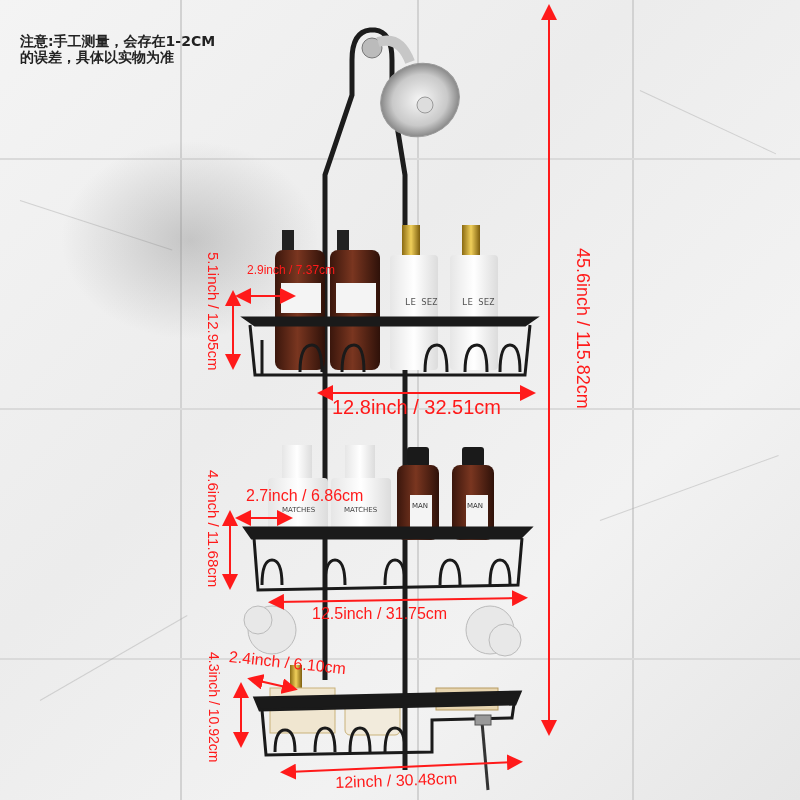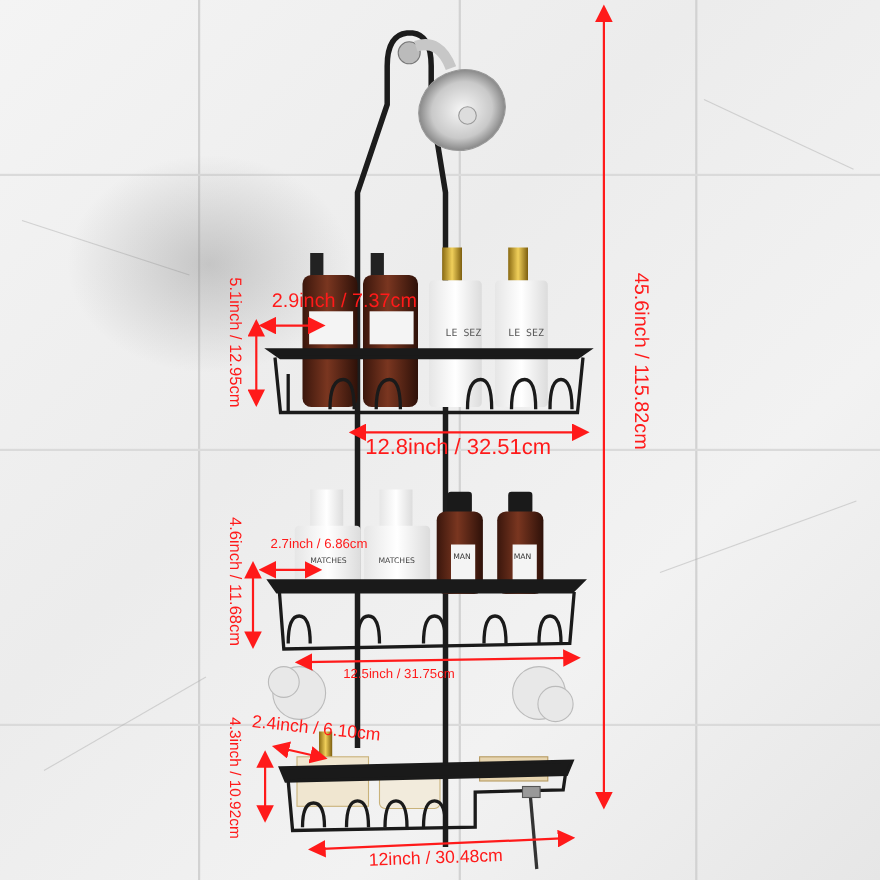--- a/index.html
+++ b/index.html
@@ -146,24 +146,25 @@
       <line x1="325" y1="393" x2="528" y2="393" marker-start="url(#ah)" marker-end="url(#ah)"></line>
       <line x1="243" y1="518" x2="285" y2="518" marker-start="url(#ah)" marker-end="url(#ah)"></line>
       <line x1="230" y1="518" x2="230" y2="582" marker-start="url(#ah)" marker-end="url(#ah)"></line>
       <line x1="276" y1="602" x2="520" y2="598" marker-start="url(#ah)" marker-end="url(#ah)"></line>
       <line x1="255" y1="680" x2="290" y2="688" marker-start="url(#ah)" marker-end="url(#ah)"></line>
       <line x1="241" y1="690" x2="241" y2="740" marker-start="url(#ah)" marker-end="url(#ah)"></line>
       <line x1="288" y1="772" x2="515" y2="762" marker-start="url(#ah)" marker-end="url(#ah)"></line>
     </g>
   </svg>
 
+  <div class="note"><span>注意:手工测量，会存在1-2CM</span><br><span>的误差，具体以实物为准</span></div>
 
   <div class="dim v" style="left:593px;top:248px;font-size:18px">45.6inch / 115.82cm</div>
-  <div class="dim" style="left:247px;top:263px;font-size:18px">2.9inch / 7.37cm</div>
+  <div class="dim" style="left:247px;top:263px;font-size:12px">2.9inch / 7.37cm</div>
   <div class="dim v" style="left:222px;top:252px">5.1inch / 12.95cm</div>
   <div class="dim" style="left:332px;top:396px;font-size:20px">12.8inch / 32.51cm</div>
-  <div class="dim" style="left:246px;top:487px;font-size:12px">2.7inch / 6.86cm</div>
+  <div class="dim" style="left:246px;top:487px;font-size:16px">2.7inch / 6.86cm</div>
   <div class="dim v" style="left:222px;top:470px">4.6inch / 11.68cm</div>
-  <div class="dim" style="left:312px;top:605px;font-size:12px">12.5inch / 31.75cm</div>
+  <div class="dim" style="left:312px;top:605px;font-size:16px">12.5inch / 31.75cm</div>
   <div class="dim" style="left:230px;top:648px;font-size:16px;transform:rotate(6deg);transform-origin:left top">2.4inch / 6.10cm</div>
   <div class="dim v" style="left:222px;top:652px;font-size:14px">4.3inch / 10.92cm</div>
   <div class="dim" style="left:335px;top:774px;font-size:16px;transform:rotate(-2deg);transform-origin:left top">12inch / 30.48cm</div>
 </div>
 
 </body></html>

